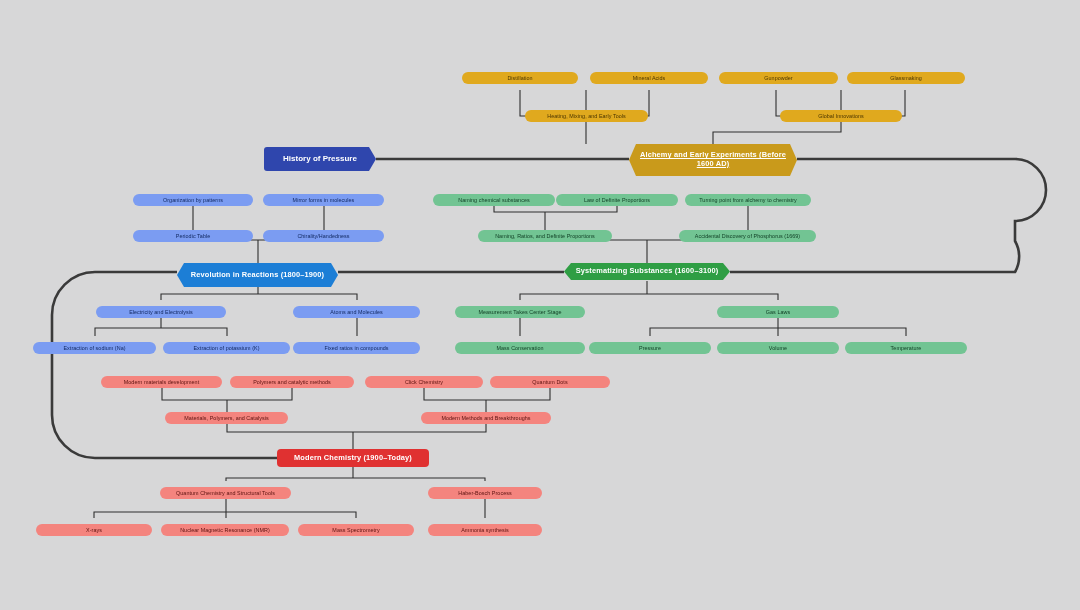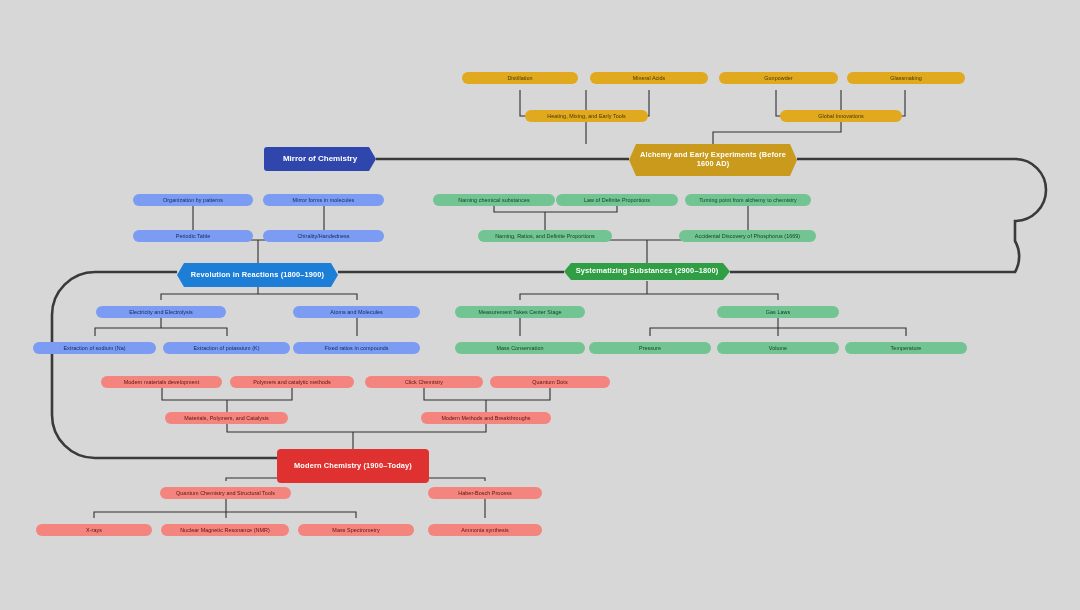--- a/index.html
+++ b/index.html
@@ -18,21 +18,21 @@
   
   .trunk{font-weight:bold;color:#ffffff;font-size:7.4px;letter-spacing:.15px;}
   .hex{clip-path:polygon(7px 0,calc(100% - 7px) 0,100% 50%,calc(100% - 7px) 100%,7px 100%,0 50%);}
   .trunk.amber{background:#c99a1b;}
   .trunk.green{background:#2f9e44;}
   .trunk.blue{background:#1c7ed6;}
   .trunk.red{background:#e03131;border-radius:4px;}
   .root{background:#2f46ad;color:#fff;font-weight:bold;font-size:8px;
         clip-path:polygon(0 0,calc(100% - 7px) 0,100% 50%,calc(100% - 7px) 100%,0 100%);
         border-radius:3px 0 0 3px;}
-  .wrap2{white-space:normal;padding:16px 9px;}
+  .wrap2{white-space:normal;padding:16px 9px;text-decoration:underline;}
 </style>
 </head>
 <body>
 
 <div id="stage">
 
   <svg id="wires" viewBox="0 0 1080 610">
     <g fill="none" stroke="#3a3a3a" stroke-width="2.6" stroke-linecap="butt">
 
       <path d="M376,159 L629,159"></path>
@@ -75,25 +75,25 @@
       <path d="M486,424 L486,400 M486,400 L424,400 L424,382 M486,400 L550,400 L550,382"></path>
 
       <path d="M353,467 L353,478"></path>
       <path d="M353,478 L226,478 L226,481 M353,478 L485,478 L485,481"></path>
       <path d="M226,499 L226,512 M226,512 L94,512 L94,518 M226,512 L356,512 L356,518 M226,512 L226,518"></path>
       <path d="M485,499 L485,518"></path>
     </g>
   </svg>
 
   <div>
-      <div class="node root" style="left: 264px; top: 147px; width: 112px; height: 24px;">Mirror of Chemistry</div>
+      <div class="node root" style="left: 264px; top: 147px; width: 112px; height: 24px;">History of Pressure</div>
       <div class="node trunk amber hex wrap2" style="left: 629px; top: 144px; width: 168px; height: 30px;">Alchemy and Early Experiments (Before 1600 AD)</div>
-      <div class="node trunk green hex" style="left: 564px; top: 263px; width: 166px; height: 17px;">Systematizing Substances (2900–1800)</div>
+      <div class="node trunk green hex" style="left: 564px; top: 263px; width: 166px; height: 17px;">Systematizing Substances (1600–3100)</div>
       <div class="node trunk blue hex" style="left: 177px; top: 263px; width: 161px; height: 24px;">Revolution in Reactions (1800–1900)</div>
-      <div class="node trunk red" style="left: 277px; top: 449px; width: 152px; height: 34px;">Modern Chemistry (1900–Today)</div>
+      <div class="node trunk red" style="left: 277px; top: 449px; width: 152px; height: 18px;">Modern Chemistry (1900–Today)</div>
       <div class="node pill amber" style="left: 462px; top: 72px; width: 116px; height: 12px;">Distillation</div>
       <div class="node pill amber" style="left: 590px; top: 72px; width: 118px; height: 12px;">Mineral Acids</div>
       <div class="node pill amber" style="left: 719px; top: 72px; width: 119px; height: 12px;">Gunpowder</div>
       <div class="node pill amber" style="left: 847px; top: 72px; width: 118px; height: 12px;">Glassmaking</div>
       <div class="node pill amber" style="left: 525px; top: 110px; width: 123px; height: 12px;">Heating, Mixing, and Early Tools</div>
       <div class="node pill amber" style="left: 780px; top: 110px; width: 122px; height: 12px;">Global Innovations</div>
       <div class="node pill blue" style="left: 133px; top: 194px; width: 120px; height: 12px;">Organization by patterns</div>
       <div class="node pill blue" style="left: 263px; top: 194px; width: 121px; height: 12px;">Mirror forms in molecules</div>
       <div class="node pill blue" style="left: 133px; top: 230px; width: 120px; height: 12px;">Periodic Table</div>
       <div class="node pill blue" style="left: 263px; top: 230px; width: 121px; height: 12px;">Chirality/Handedness</div>

